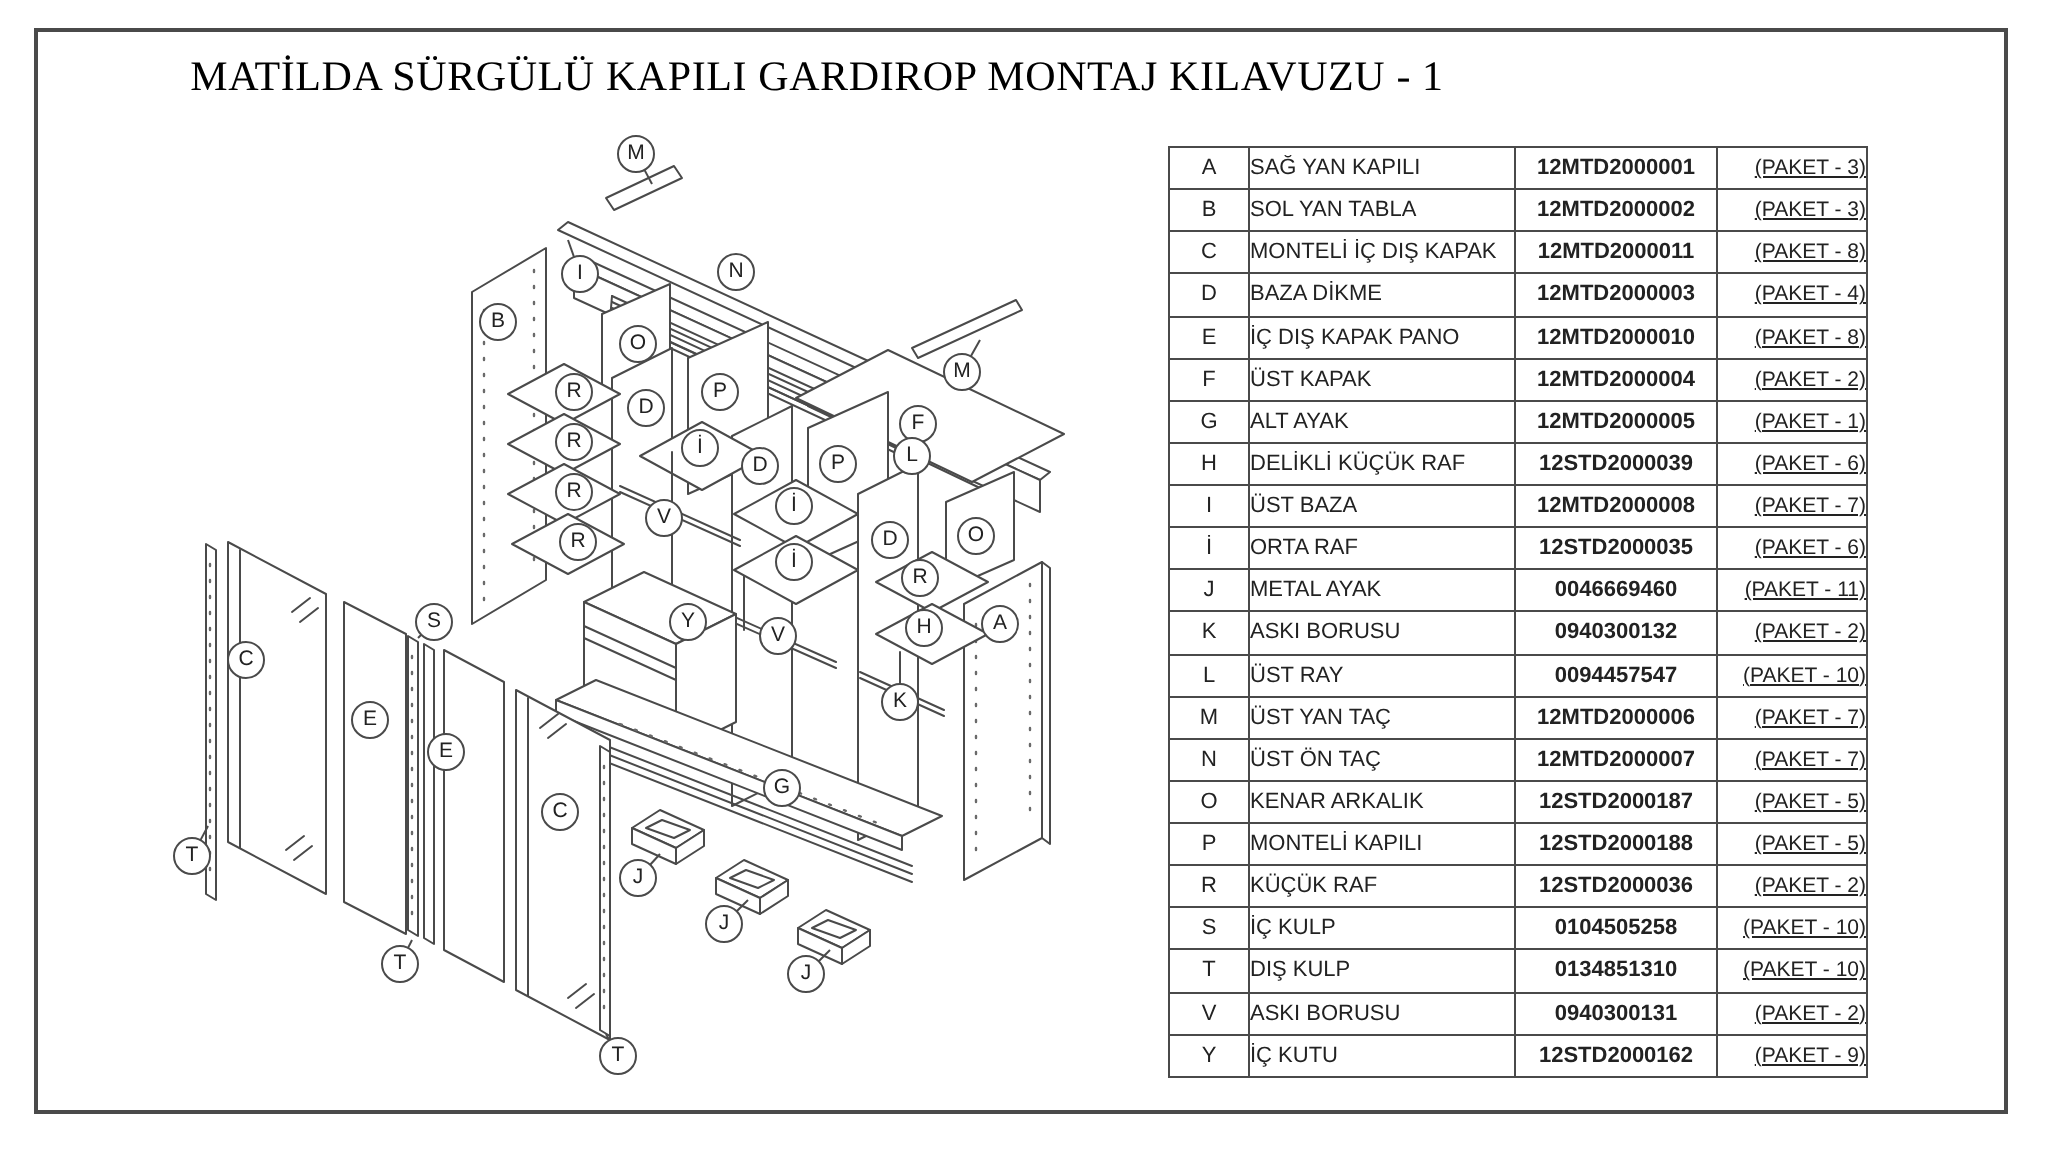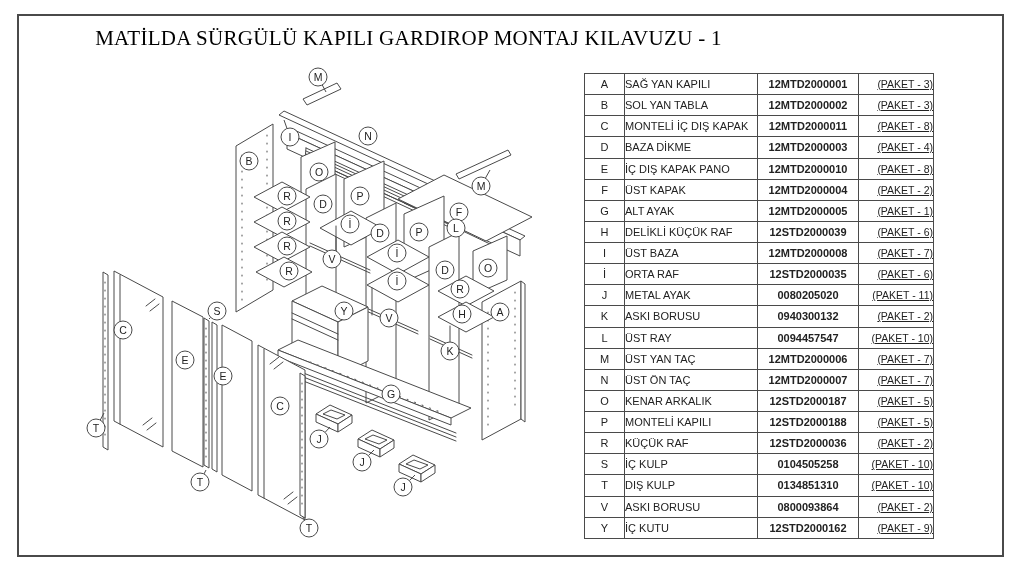--- a/index.html
+++ b/index.html
@@ -283,21 +283,21 @@
       </tr>
       <tr>
         <td class="c-letter">İ</td>
         <td class="c-name">ORTA RAF</td>
         <td class="c-code">12STD2000035</td>
         <td class="c-pack">(PAKET - 6)</td>
       </tr>
       <tr>
         <td class="c-letter">J</td>
         <td class="c-name">METAL AYAK</td>
-        <td class="c-code">0080205020</td>
+        <td class="c-code">0046669460</td>
         <td class="c-pack">(PAKET - 11)</td>
       </tr>
       <tr>
         <td class="c-letter">K</td>
         <td class="c-name">ASKI BORUSU</td>
         <td class="c-code">0940300132</td>
         <td class="c-pack">(PAKET - 2)</td>
       </tr>
       <tr>
         <td class="c-letter">L</td>
@@ -343,21 +343,21 @@
       </tr>
       <tr>
         <td class="c-letter">T</td>
         <td class="c-name">DIŞ KULP</td>
         <td class="c-code">0134851310</td>
         <td class="c-pack">(PAKET - 10)</td>
       </tr>
       <tr>
         <td class="c-letter">V</td>
         <td class="c-name">ASKI BORUSU</td>
-        <td class="c-code">0800093864</td>
+        <td class="c-code">0940300131</td>
         <td class="c-pack">(PAKET - 2)</td>
       </tr>
       <tr>
         <td class="c-letter">Y</td>
         <td class="c-name">İÇ KUTU</td>
         <td class="c-code">12STD2000162</td>
         <td class="c-pack">(PAKET - 9)</td>
       </tr>
     </tbody>
 </table>

